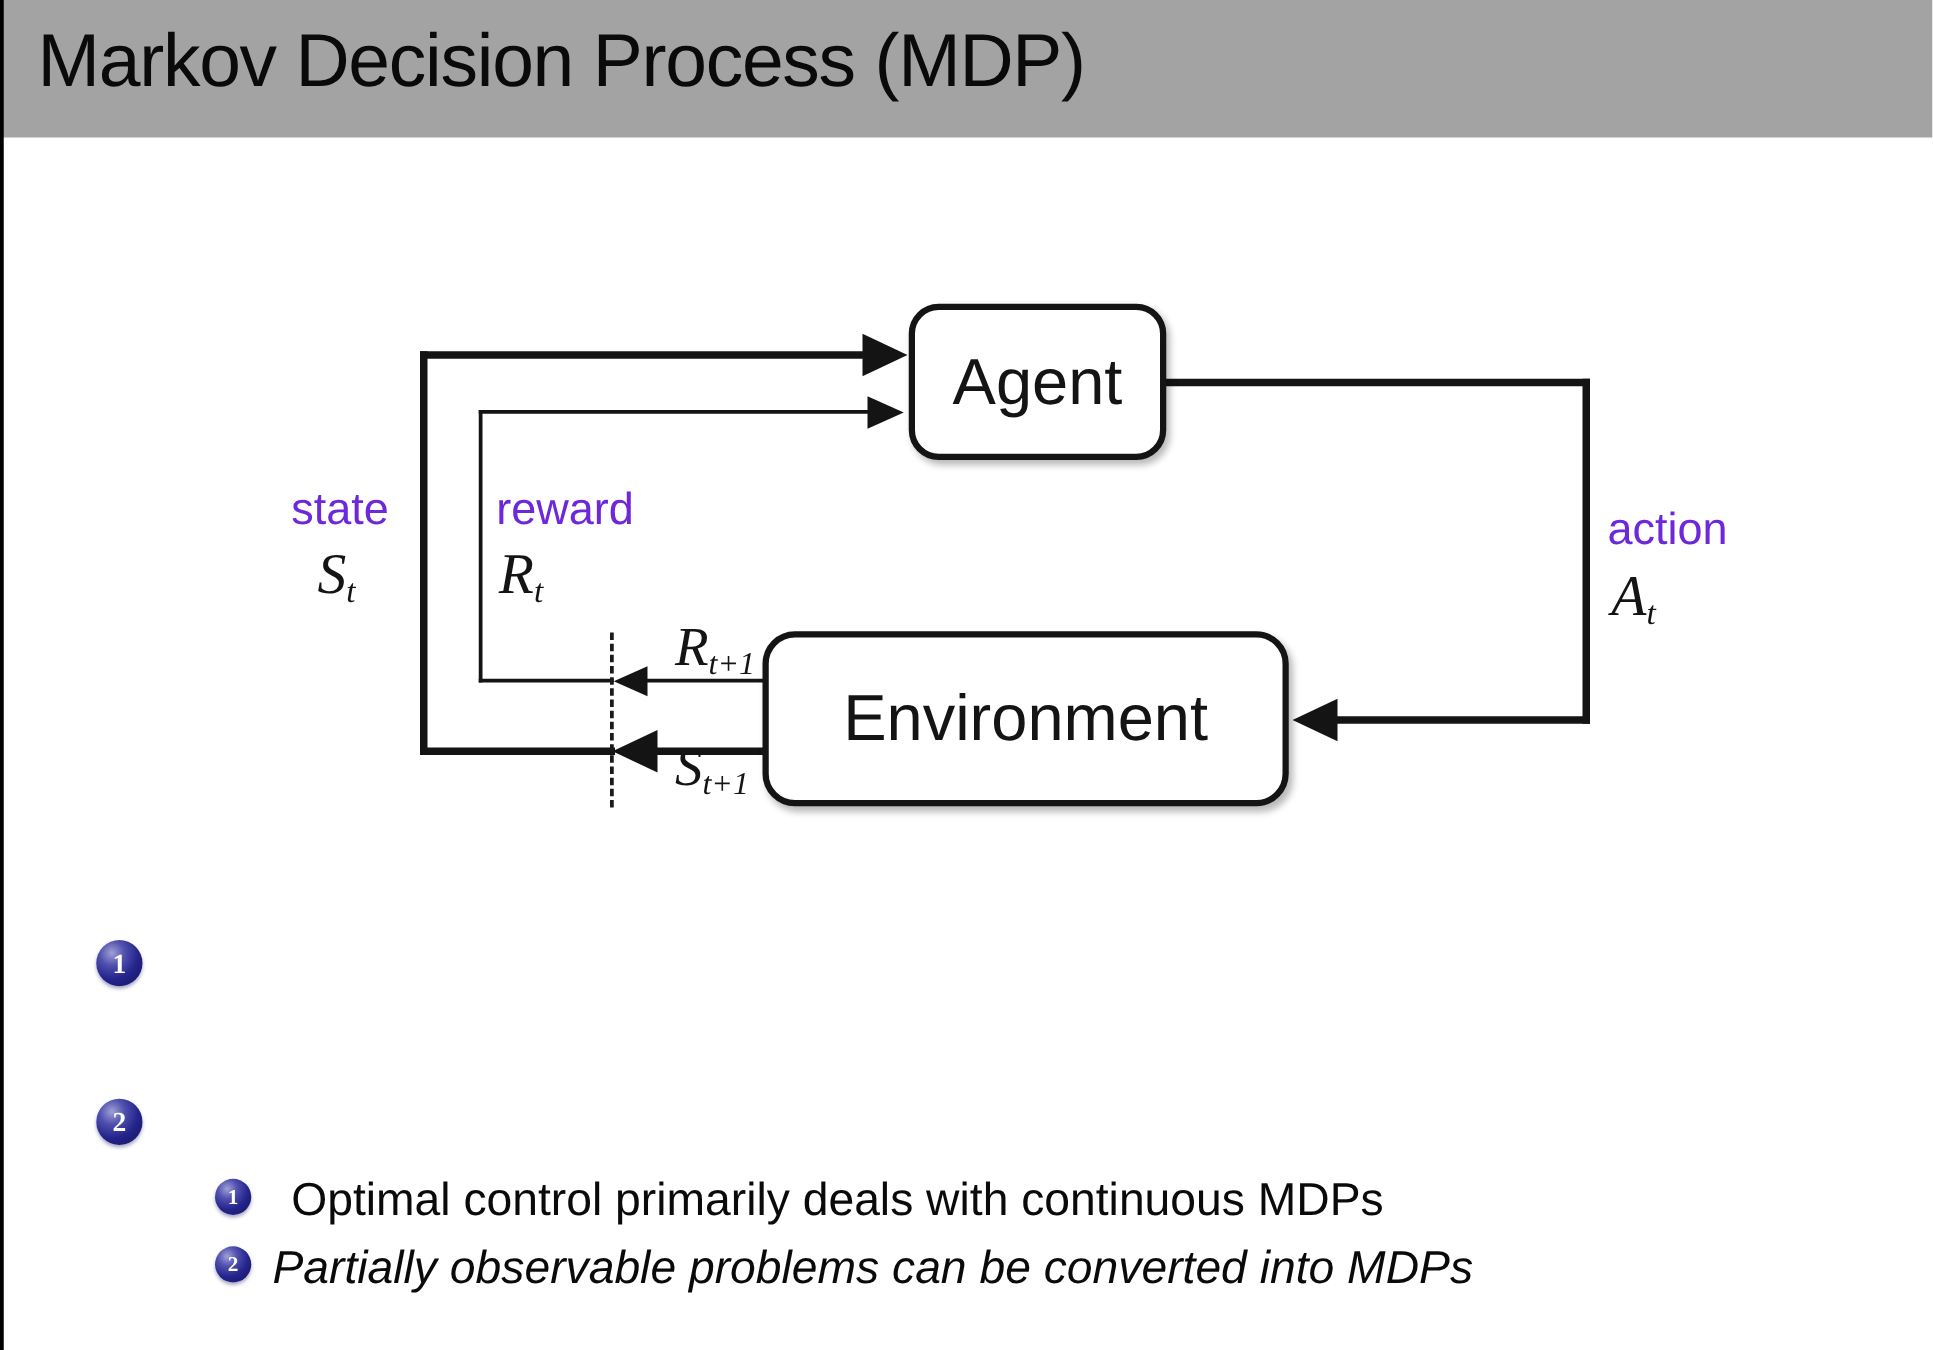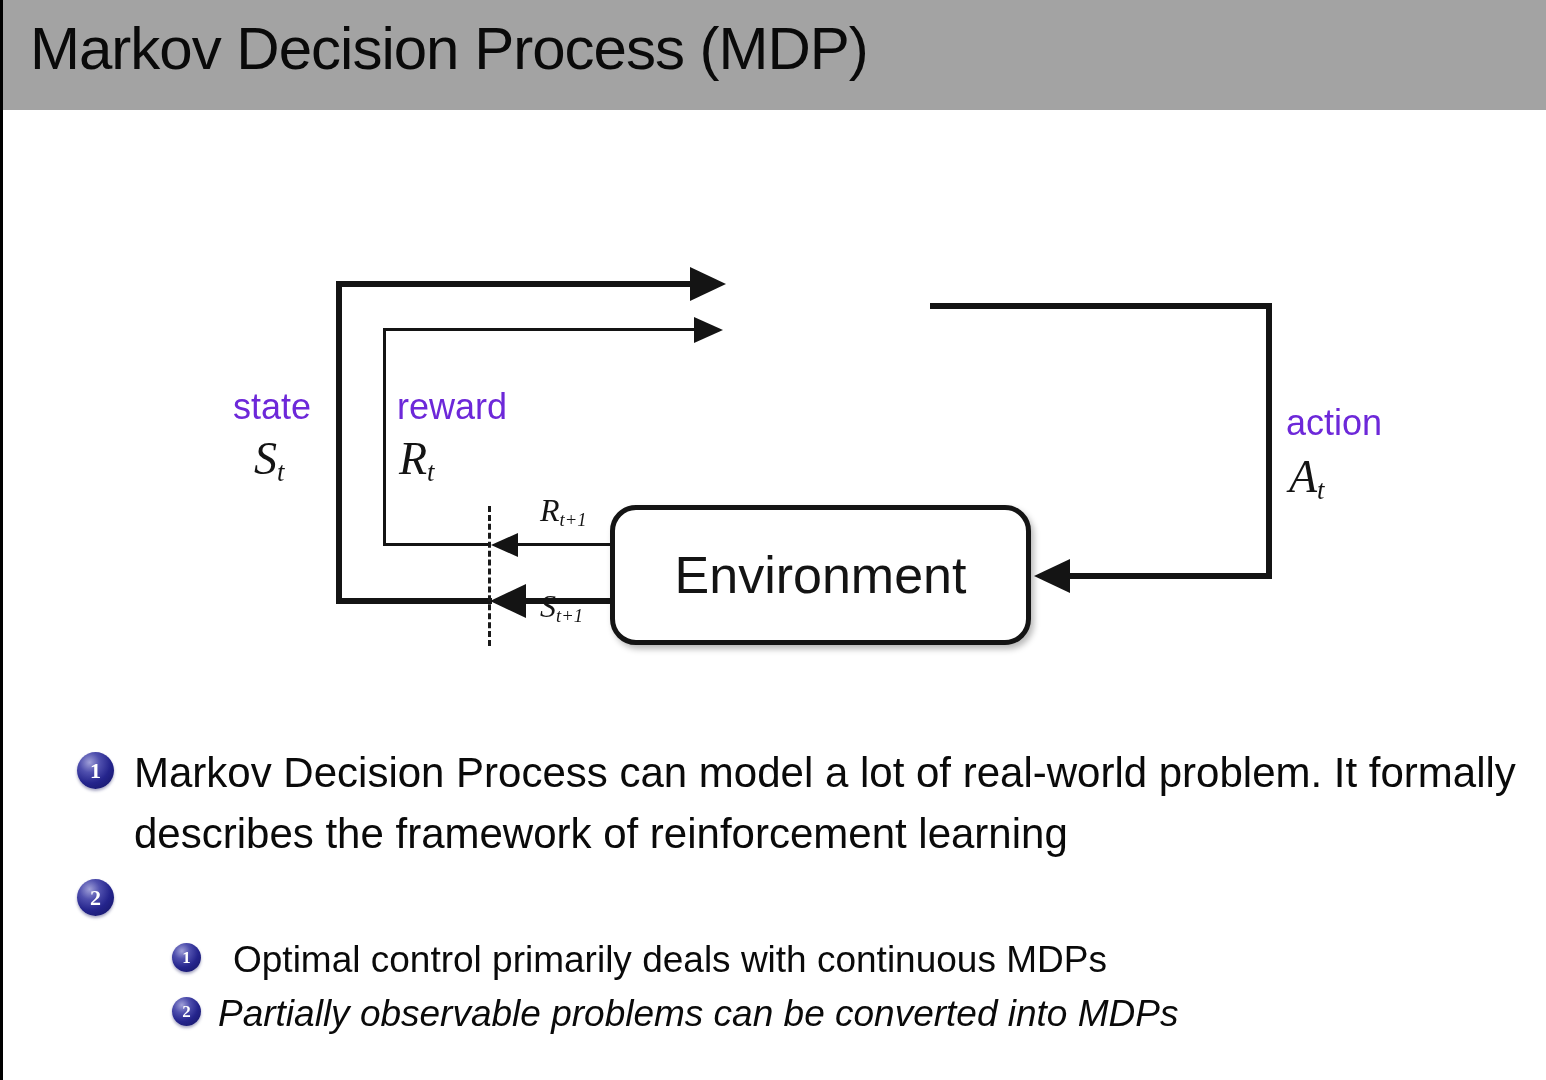--- a/index.html
+++ b/index.html
@@ -52,21 +52,21 @@
   }
   .diag-word {
     position: absolute; font-size: 36px; color: #6d28d9; white-space: nowrap;
   }
   .math {
     position: absolute; color: #141414;
     font-family: "Liberation Serif", serif; font-style: italic;
     font-size: 46px; white-space: nowrap;
   }
   .math .msub { font-size: 0.58em; vertical-align: -0.28em; letter-spacing: 0; }
-  .math-small { font-size: 32px; }
+  .math-small { font-size: 44px; }
 
   
   .sphere {
     position: absolute; border-radius: 50%;
     background: radial-gradient(circle at 34% 28%, #a0a0d8 0%, #5050ae 28%, #24248c 58%, #131360 100%);
     box-shadow: 0 2px 3px rgba(160,160,190,0.9);
     color: #ffffff;
     display: flex; align-items: center; justify-content: center;
     font-family: "Liberation Serif", serif; font-weight: bold;
   }
@@ -104,20 +104,23 @@
   <div class="arrow arrow-right-thin" style="left:694px; top:207px;"></div>
   <div class="arrow arrow-left-thin" style="left:491px; top:423px;"></div>
 
   <div class="dline" style="left:930px; top:193px; width:342px; height:6px;"></div>
   <div class="dline" style="left:1266px; top:193px; width:6px; height:276px;"></div>
   <div class="dline" style="left:1066px; top:463px; width:206px; height:6px;"></div>
   <div class="arrow arrow-left-thick" style="left:1034px; top:449px;"></div>
 
   <div class="dashed-line" style="left:488px; top:396px; height:140px;"></div>
 
+  <div class="node-box" style="left:727px; top:133px; width:196px; height:115px; border-radius:24px;">
+    <span>Agent</span>
+  </div>
   <div class="node-box" style="left:610px; top:395px; width:411px; height:130px;">
     <span>Environment</span>
   </div>
 
   <div class="diag-word" style="left:233px; top:276px;">state</div>
   <div class="math" style="left:254px; top:322px;"><span>S</span><span class="msub">t</span></div>
 
   <div class="diag-word" style="left:397px; top:276px;">reward</div>
   <div class="math" style="left:399px; top:322px;"><span>R</span><span class="msub">t</span></div>
 
@@ -126,21 +129,20 @@
 
   <div class="math math-small" style="left:540px; top:382px;"><span>R</span><span class="msub">t+1</span></div>
   <div class="math math-small" style="left:540px; top:442px;margin-top:36px;"><span>S</span><span class="msub">t+1</span></div>
 </div>
 
 <div class="abs" style="left:0; top:0; width:1546px; height:1080px;">
 
   <div class="sphere sphere-lg" style="left:77px; top:752px;">
     <span>1</span>
   </div>
-  <div class="bullet-text" style="left:134px; top:742px; width:1410px;">Markov Decision Process can model a lot of real-world problem. It formally describes the framework of reinforcement learning</div>
 
   <div class="sphere sphere-lg" style="left:77px; top:879px;">
     <span>2</span>
   </div>
 
   <div class="sphere sphere-sm" style="left:172px; top:943px;">
     <span>1</span>
   </div>
   <div class="bullet-text bullet-text-sm" style="left:233px; top:933px; width:1300px;">Optimal control primarily deals with continuous MDPs</div>
 

